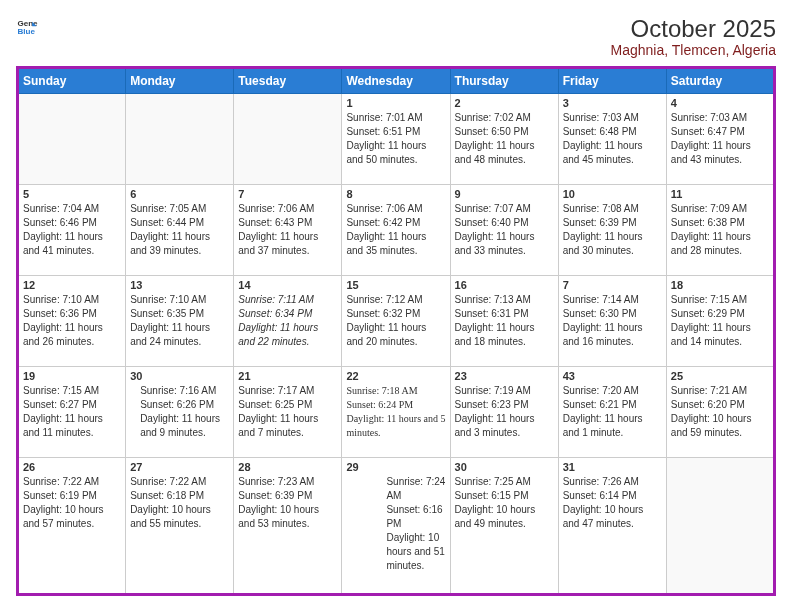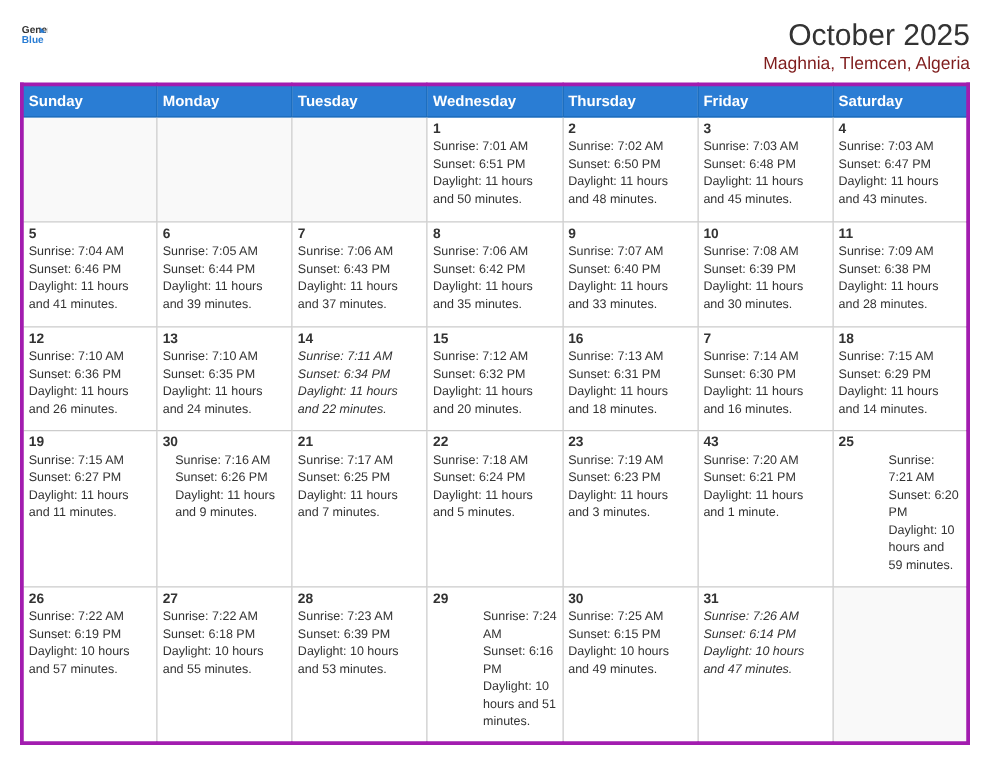--- a/index.html
+++ b/index.html
@@ -250,39 +250,39 @@
 Daylight: 11 hours and 9 minutes.</div>
           </td>
           <td>
             <span class="day-num">21</span>
             <div class="cell-text" style="white-space: pre-line;">Sunrise: 7:17 AM
 Sunset: 6:25 PM
 Daylight: 11 hours and 7 minutes.</div>
           </td>
           <td>
             <span class="day-num">22</span>
-            <div class="cell-text" style="white-space: pre-line;">Sunrise: 7:18 AM
+            <div class="cell-text" style="white-space: pre-line; font-family: Liberation Serif, serif;">Sunrise: 7:18 AM
 Sunset: 6:24 PM
 Daylight: 11 hours and 5 minutes.</div>
           </td>
           <td>
             <span class="day-num">23</span>
             <div class="cell-text" style="white-space: pre-line;">Sunrise: 7:19 AM
 Sunset: 6:23 PM
 Daylight: 11 hours and 3 minutes.</div>
           </td>
           <td>
             <span class="day-num">43</span>
             <div class="cell-text" style="white-space: pre-line;">Sunrise: 7:20 AM
 Sunset: 6:21 PM
 Daylight: 11 hours and 1 minute.</div>
           </td>
           <td>
             <span class="day-num">25</span>
-            <div class="cell-text" style="white-space: pre-line; margin-left: 40px;">Sunrise: 7:21 AM
+            <div class="cell-text" style="white-space: pre-line;">Sunrise: 7:21 AM
 Sunset: 6:20 PM
 Daylight: 10 hours and 59 minutes.</div>
           </td>
         </tr>
         <tr>
           <td>
             <span class="day-num">26</span>
             <div class="cell-text" style="white-space: pre-line;">Sunrise: 7:22 AM
 Sunset: 6:19 PM
 Daylight: 10 hours and 57 minutes.</div>
@@ -306,21 +306,21 @@
 Daylight: 10 hours and 51 minutes.</div>
           </td>
           <td>
             <span class="day-num">30</span>
             <div class="cell-text" style="white-space: pre-line;">Sunrise: 7:25 AM
 Sunset: 6:15 PM
 Daylight: 10 hours and 49 minutes.</div>
           </td>
           <td>
             <span class="day-num">31</span>
-            <div class="cell-text" style="white-space: pre-line; font-style: italic;">Sunrise: 7:26 AM
+            <div class="cell-text" style="white-space: pre-line;">Sunrise: 7:26 AM
 Sunset: 6:14 PM
 Daylight: 10 hours and 47 minutes.</div>
           </td>
           <td class="empty-cell"></td>
         </tr>
       </tbody>
   </table>
 </div>
 
 </body></html>

